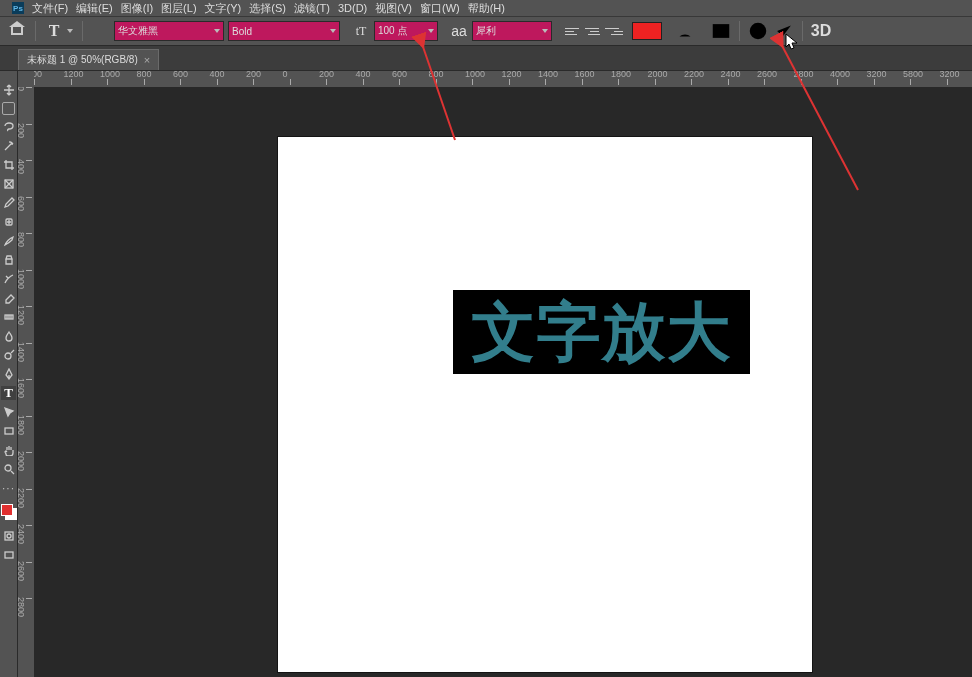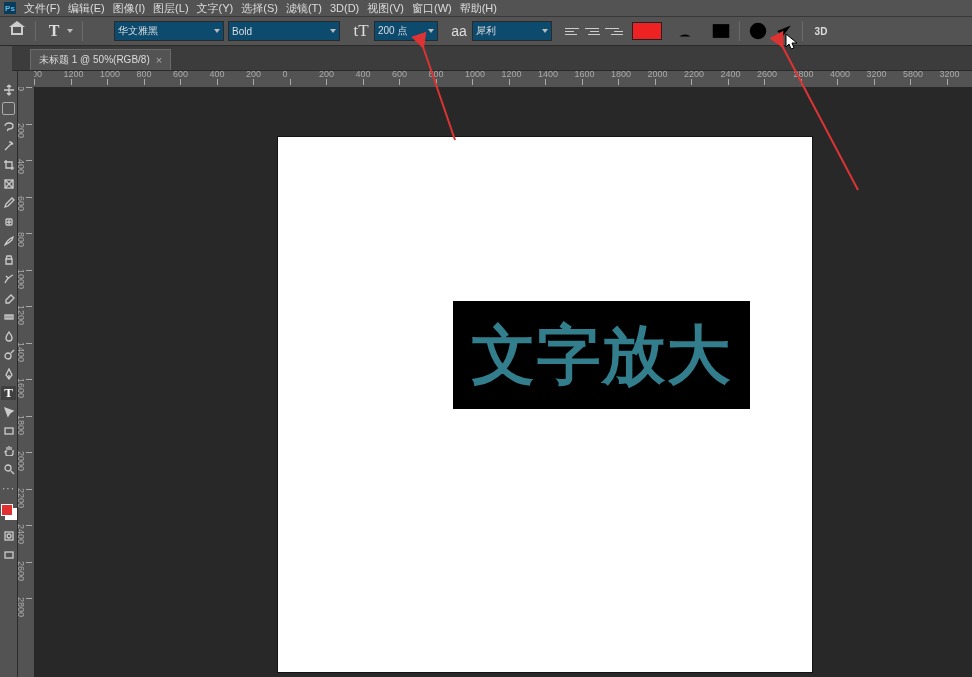--- a/index.html
+++ b/index.html
@@ -1,30 +1,30 @@
 <!DOCTYPE html>
 <html><head>
 <meta charset="utf-8">
 <style>
   html,body{margin:0;padding:0;width:972px;height:677px;background:#535353;font-family:"Microsoft YaHei",Arial,sans-serif;overflow:hidden;font-size:11px;color:#ddd;}
-  .menubar{height:16px;background:#535353;display:flex;align-items:center;padding-left:4px;border-bottom:1px solid #383838;}
+  .menubar{height:16px;background:#535353;display:flex;align-items:center;padding-left:12px;border-bottom:1px solid #383838;}
   .ps-logo{width:12px;height:12px;background:#0a3c5a;color:#5fb5e6;font-size:8px;font-weight:bold;display:flex;align-items:center;justify-content:center;margin-right:4px;}
   .menu-item{padding:0 4px;font-size:11px;color:#ddd;cursor:default;}
   .options-bar{height:28px;background:#535353;display:flex;align-items:center;padding:0 4px;border-bottom:1px solid #2a2a2a;position:relative;}
   .opt-btn{width:22px;height:20px;display:flex;align-items:center;justify-content:center;margin:0 2px;color:#ddd;}
   .home-icon{border-left:2px solid #ccc;border-right:2px solid #ccc;border-bottom:2px solid #ccc;width:8px;height:6px;position:relative;}
   .home-icon:before{content:"";position:absolute;top:-6px;left:-4px;border-left:8px solid transparent;border-right:8px solid transparent;border-bottom:6px solid #ccc;}
   .t-icon{font-family:"Times New Roman",serif;font-size:16px;font-weight:bold;}
-  .dropdown{height:18px;background:#0c4a6e;border:1px solid #2a2a2a;color:#ddd;font-size:10px;padding:0 3px;display:flex;align-items:center;position:relative;}
+  .dropdown{height:18px;background:#be185d;border:1px solid #2a2a2a;color:#ddd;font-size:10px;padding:0 3px;display:flex;align-items:center;position:relative;}
   .dropdown .arrow{margin-left:auto;border-left:3px solid transparent;border-right:3px solid transparent;border-top:4px solid #bbb;}
   .align-btn{width:18px;height:18px;display:flex;flex-direction:column;justify-content:center;gap:2px;margin:0 1px;}
   .align-btn span{height:1px;background:#ccc;}
   .color-swatch{width:28px;height:16px;border:1px solid #222;}
   .divider{width:1px;height:20px;background:#6a6a6a;margin:0 5px;}
-  .tab-bar{height:24px;background:#3c3c3c;display:flex;align-items:flex-end;padding-left:18px;border-bottom:1px solid #2a2a2a;margin-left:12px;}
+  .tab-bar{height:24px;background:#3c3c3c;display:flex;align-items:flex-end;padding-left:18px;border-bottom:1px solid #2a2a2a;}
   .doc-tab{height:20px;background:#535353;padding:0 8px;display:flex;align-items:center;font-size:10px;color:#ddd;gap:6px;border-top:1px solid #6a6a6a;border-left:1px solid #6a6a6a;border-right:1px solid #6a6a6a;}
   .doc-tab .x{color:#aaa;font-size:11px;}
   .work-area{display:flex;height:609px;}
   .toolbox{width:17px;background:#535353;display:flex;flex-direction:column;align-items:center;padding-top:12px;gap:5px;border-right:1px solid #2a2a2a;}
   .tool{width:15px;height:14px;display:flex;align-items:center;justify-content:center;color:#ccc;font-size:10px;position:relative;overflow:hidden;}
   .tool.active{background:#404040;}
   .tool.sel{border:1px solid #aaa;border-radius:2px;width:11px;height:11px;}
   .tool svg{width:12px;height:12px;stroke:#ccc;fill:none;stroke-width:1.3;}
   .swatches{position:relative;width:16px;height:16px;margin-top:4px;}
   .sw{position:absolute;width:10px;height:10px;border:1px solid #fff;}
@@ -33,21 +33,21 @@
   .ruler-area{flex:1;position:relative;background:#282828;}
   .hruler{position:absolute;top:0;left:16px;right:0;height:16px;background:#535353;border-bottom:1px solid #2a2a2a;display:flex;overflow:hidden;}
   .hruler .tick{flex:0 0 35.5px;border-left:1px solid #aaa;height:6px;margin-top:8px;position:relative;}
   .hruler .tick span{position:absolute;top:-10px;left:-8px;font-size:9px;color:#aaa;}
   .vruler{position:absolute;top:16px;left:0;bottom:0;width:16px;background:#535353;border-right:1px solid #2a2a2a;display:flex;flex-direction:column;overflow:hidden;}
   .vruler .tick{flex:0 0 35.5px;border-top:1px solid #aaa;width:6px;margin-left:8px;position:relative;}
   .vruler .tick span{position:absolute;left:-10px;top:-2px;font-size:9px;color:#aaa;writing-mode:vertical-rl;text-align:center;width:10px;}
   .corner{position:absolute;top:0;left:0;width:16px;height:16px;background:#535353;border-right:1px solid #2a2a2a;border-bottom:1px solid #2a2a2a;}
   .canvas-wrap{position:absolute;top:16px;left:16px;right:0;bottom:0;background:#282828;}
   .canvas{position:absolute;left:244px;top:50px;width:534px;height:535px;background:#fff;box-shadow:0 0 0 1px rgba(0,0,0,.5);}
-  .text-sel{position:absolute;left:175px;top:164px;width:297px;height:108px;background:#000;display:flex;align-items:center;justify-content:center;}
+  .text-sel{position:absolute;left:175px;top:153px;width:297px;height:84px;background:#000;display:flex;align-items:center;justify-content:center;}
   .text-sel span{color:#327e8c;font-size:64px;font-weight:900;letter-spacing:1px;}
   .arrow-svg{position:absolute;pointer-events:none;}
   .cursor{position:absolute;top:33px;left:785px;pointer-events:none;}
 </style>
 </head>
 <body>
 
 <div class="menubar">
   <div class="ps-logo">Ps</div>
   <div class="menu-item">文件(F)</div>
@@ -79,23 +79,23 @@
   <div class="dropdown" style="width:102px">
     <span>华文雅黑</span>
       <div class="arrow"></div>
   </div>
   <div style="width:4px"></div>
   <div class="dropdown" style="width:104px">
     <span>Bold</span>
       <div class="arrow"></div>
   </div>
   <div style="width:8px"></div>
-  <div class="opt-btn" style="font-size:17px;font-family:serif">tT</div>
+  <div class="opt-btn" style="font-size:12px;font-family:serif">tT</div>
   <div class="dropdown" style="width:56px">
-    <span>200 点</span>
+    <span>100 点</span>
       <div class="arrow"></div>
   </div>
   <div style="width:8px"></div>
   <div class="opt-btn" style="font-size:14px">aa</div>
   <div class="dropdown" style="width:72px">
     <span>犀利</span>
       <div class="arrow"></div>
   </div>
   <div style="width:12px"></div>
   <div class="align-btn">
@@ -134,21 +134,21 @@
         <circle cx="8" cy="8" r="6"></circle>
         <path d="M4 4l8 8"></path>
       </svg>
   </div>
   <div class="opt-btn">
     <svg viewBox="0 0 16 16">
         <path d="M3 8l4 4 6-8"></path>
       </svg>
   </div>
   <div class="divider"></div>
-  <div class="opt-btn" style="font-size:10px;font-weight:bold">3D</div>
+  <div class="opt-btn" style="font-size:16px;font-weight:bold">3D</div>
 </div>
 
 <div class="tab-bar">
   <div class="doc-tab">
     <span>未标题 1 @ 50%(RGB/8)</span>
     <span class="x">×</span>
   </div>
 </div>
 
 <div class="work-area">

